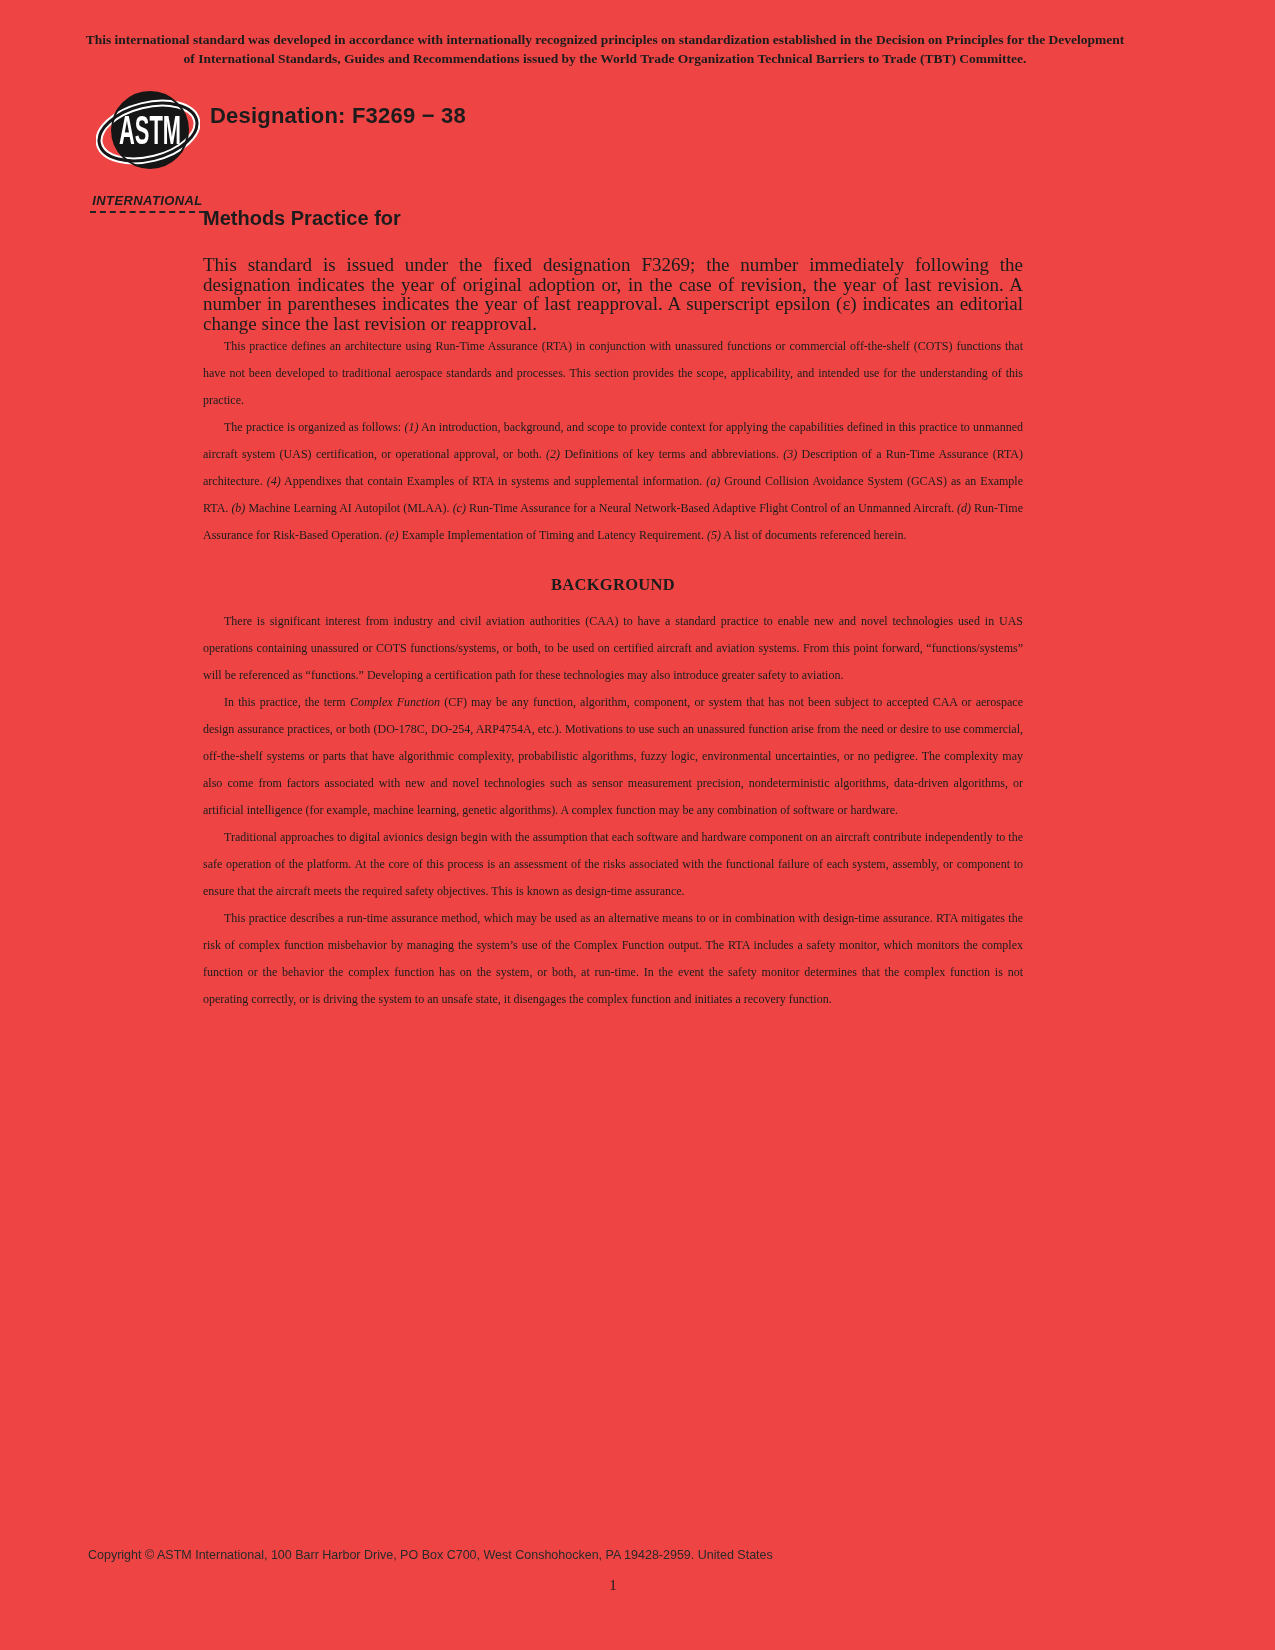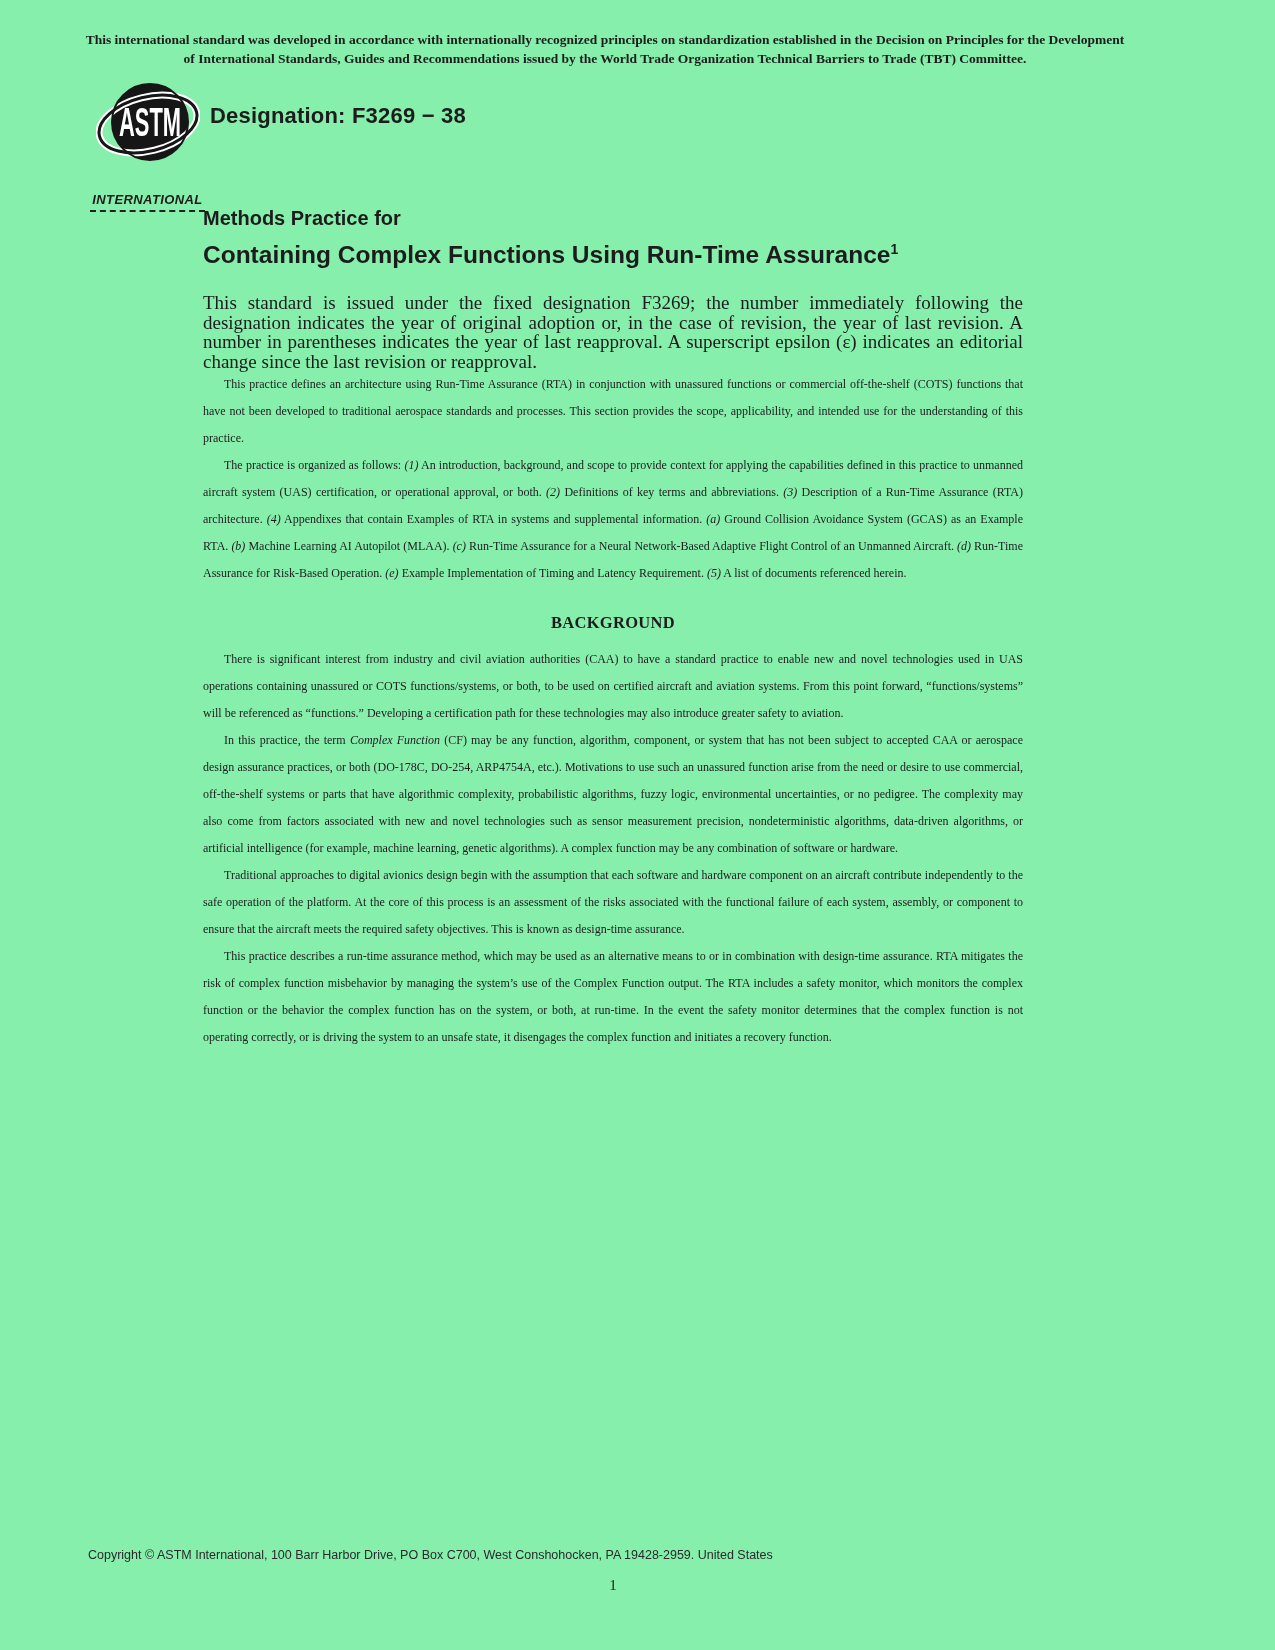--- a/index.html
+++ b/index.html
@@ -2,45 +2,45 @@
 <html><head>
 <meta charset="utf-8">
 <style>
   * { margin: 0; padding: 0; box-sizing: border-box; }
   html, body { background: #e8e8e8; }
   .page {
     position: relative;
     width: 1275px;
     height: 1650px;
     margin: 0 auto;
-    background: #86efac;
+    background: #ef4444;
     color: #1c1c1c;
     font-family: "Liberation Serif", serif;
     overflow: hidden;
   }
   .header-note {
     position: absolute;
     top: 30px;
     left: 85px;
     width: 1040px;
     text-align: center;
     font-weight: bold;
     font-size: 13.5px;
     line-height: 19px;
     font-family: "Liberation Serif", serif;
   }
   .brand-block {
     position: absolute;
-    top: 80px;
+    top: 88px;
     left: 90px;
     width: 115px;
     text-align: center;
   }
   .brand-sub {
-    margin-top: 14px;
+    margin-top: 7px;
     font-family: "Liberation Sans", sans-serif;
     font-weight: bold;
     font-style: italic;
     font-size: 13px;
     letter-spacing: 0.4px;
     border-bottom: 2px dashed #222;
     padding-bottom: 3px;
     text-align: center;
   }
   .designation {
@@ -126,23 +126,20 @@
     <div class="brand-sub">INTERNATIONAL</div>
   </div>
 
   <div class="designation">Designation: F3269 − 38</div>
 
   <div class="main-col">
 
     <div class="title-kicker">Methods Practice for</div>
 
 
-    <div class="title-line">
-      <span>Containing Complex Functions Using Run-Time Assurance</span><sup>1</sup>
-    </div>
 
     <div class="issuing-note">This standard is issued under the fixed designation F3269; the number immediately following the designation indicates the year of original adoption or, in the case of revision, the year of last revision. A number in parentheses indicates the year of last reapproval. A superscript epsilon (ε) indicates an editorial change since the last revision or reapproval.</div>
 
     <div>
       <div class="section-body">
           <p>This practice defines an architecture using Run-Time Assurance (RTA) in conjunction with unassured functions or commercial off-the-shelf (COTS) functions that have not been developed to traditional aerospace standards and processes. This section provides the scope, applicability, and intended use for the understanding of this practice.</p>
           <p>The practice is organized as follows: <i>(1)</i> An introduction, background, and scope to provide context for applying the capabilities defined in this practice to unmanned aircraft system (UAS) certification, or operational approval, or both. <i>(2)</i> Definitions of key terms and abbreviations. <i>(3)</i> Description of a Run-Time Assurance (RTA) architecture. <i>(4)</i> Appendixes that contain Examples of RTA in systems and supplemental information. <i>(a)</i> Ground Collision Avoidance System (GCAS) as an Example RTA. <i>(b)</i> Machine Learning AI Autopilot (MLAA). <i>(c)</i> Run-Time Assurance for a Neural Network-Based Adaptive Flight Control of an Unmanned Aircraft. <i>(d)</i> Run-Time Assurance for Risk-Based Operation. <i>(e)</i> Example Implementation of Timing and Latency Requirement. <i>(5)</i> A list of documents referenced herein.</p>
         </div>
     </div>
 

